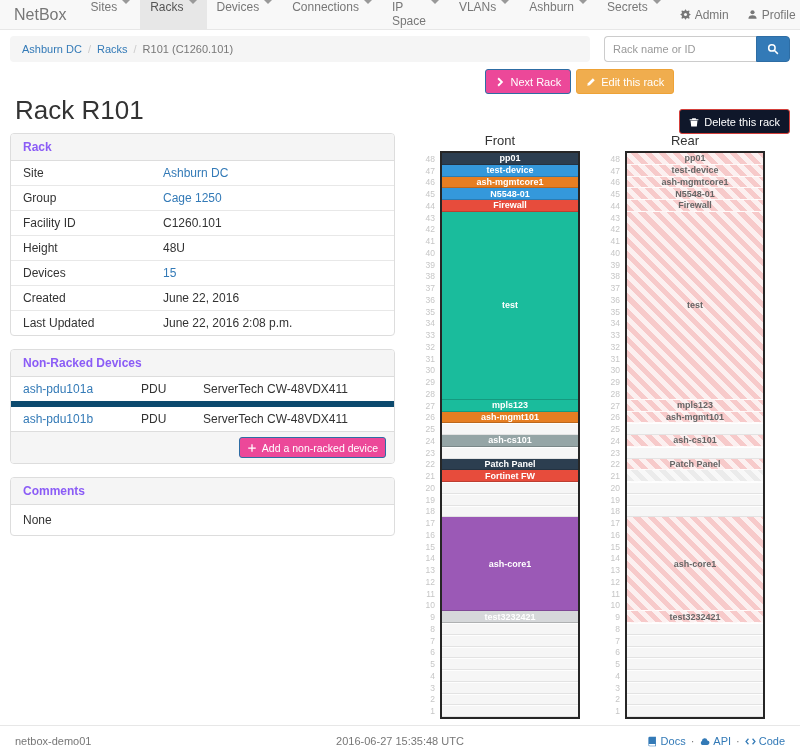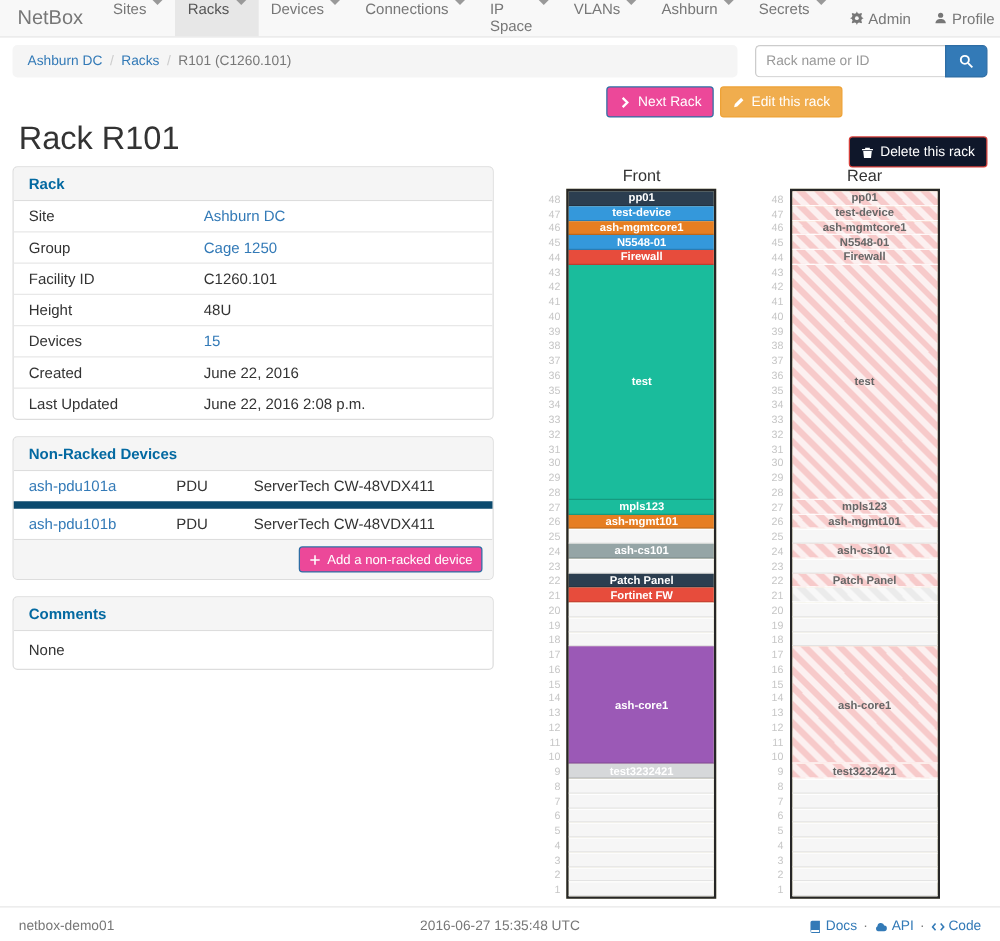--- a/index.html
+++ b/index.html
@@ -50,21 +50,21 @@
   .btn-xs { height:21px; font-size:10.5px; padding:0 7px; }
 
   .page-title { font-size:26px; font-weight:500; margin:2px 0 9px 15px; color:#333; line-height:28px; }
 
   
   .main { display:flex; padding:0 10px; align-items:flex-start; }
   .left-col { width:385px; flex:none; }
 
   
   .panel { border:1px solid #ddd; border-radius:4px; margin-bottom:13px; background:#fff; }
-  .panel-heading { background:#f5f5f5; padding:6px 12px; font-size:12px; font-weight:bold; color:#0369a1;
+  .panel-heading { background:#f5f5f5; padding:6px 12px; font-size:12px; font-weight:bold; color:#8b5cf6;
     border-bottom:1px solid #ddd; border-radius:3px 3px 0 0; }
   .attr-row { display:flex; font-size:12px; }
   .attr-row + .attr-row { border-top:1px solid #e8e8e8; }
   .attr-label { width:140px; flex:none; padding:5px 12px; }
   .attr-value { flex:1; padding:5px 12px; }
   .nr-row { display:flex; font-size:12px; }
   .nr-row + .nr-row { border-top:6px solid #0c4a6e;justify-content:space-between; }
   .nr-name { width:118px; padding:5px 12px; }
   .nr-role { width:62px; padding:5px 12px; }
   .nr-type { flex:1; padding:5px 12px; }
@@ -72,21 +72,21 @@
     display:flex; justify-content:flex-end; border-radius:0 0 3px 3px; }
   .panel-body { padding:8px 12px; font-size:12px; }
 
   
   .elevations { flex:1; display:flex; justify-content:space-evenly; }
   .elev-title { font-size:13px; color:#333; text-align:center; margin:0 0 3px 20px; width:120px; }
   .elev-body { display:flex; }
   .units-col { width:20px; padding-top:2px; }
   .unit-num { height:11.75px; font-size:8.5px; color:#c6c6c6;
     display:flex; align-items:center; justify-content:flex-end; padding-right:5px; }
-  .rack-box { width:120px; border:2px solid #262626; background:#fef9c3; }
+  .rack-box { width:140px; border:2px solid #262626; background:#b91c1c; }
   .unit { display:flex; align-items:center; justify-content:center;
     font-size:9px; font-weight:bold; overflow:hidden; }
   .unit.empty { background:#f6f6f6; border-bottom:1px solid #e3e3e3; box-shadow:inset 0 1px 0 rgba(255,255,255,.9); }
   .unit.device { border-bottom:1px solid rgba(0,0,0,0.18); cursor:pointer; }
   .rear .unit.device { border-bottom:1px solid rgba(255,255,255,0.85); color:#666; }
   .hatch-pink { background:repeating-linear-gradient(45deg,#f7caca 0px,#f7caca 5px,#fcf0f0 5px,#fcf0f0 10px); }
   .hatch-gray { background:repeating-linear-gradient(45deg,#ebebeb 0px,#ebebeb 5px,#f8f8f8 5px,#f8f8f8 10px); }
 
   
   .footer { border-top:1px solid #e7e7e7; margin-top:6px; padding:9px 15px; font-size:11px; color:#777;

